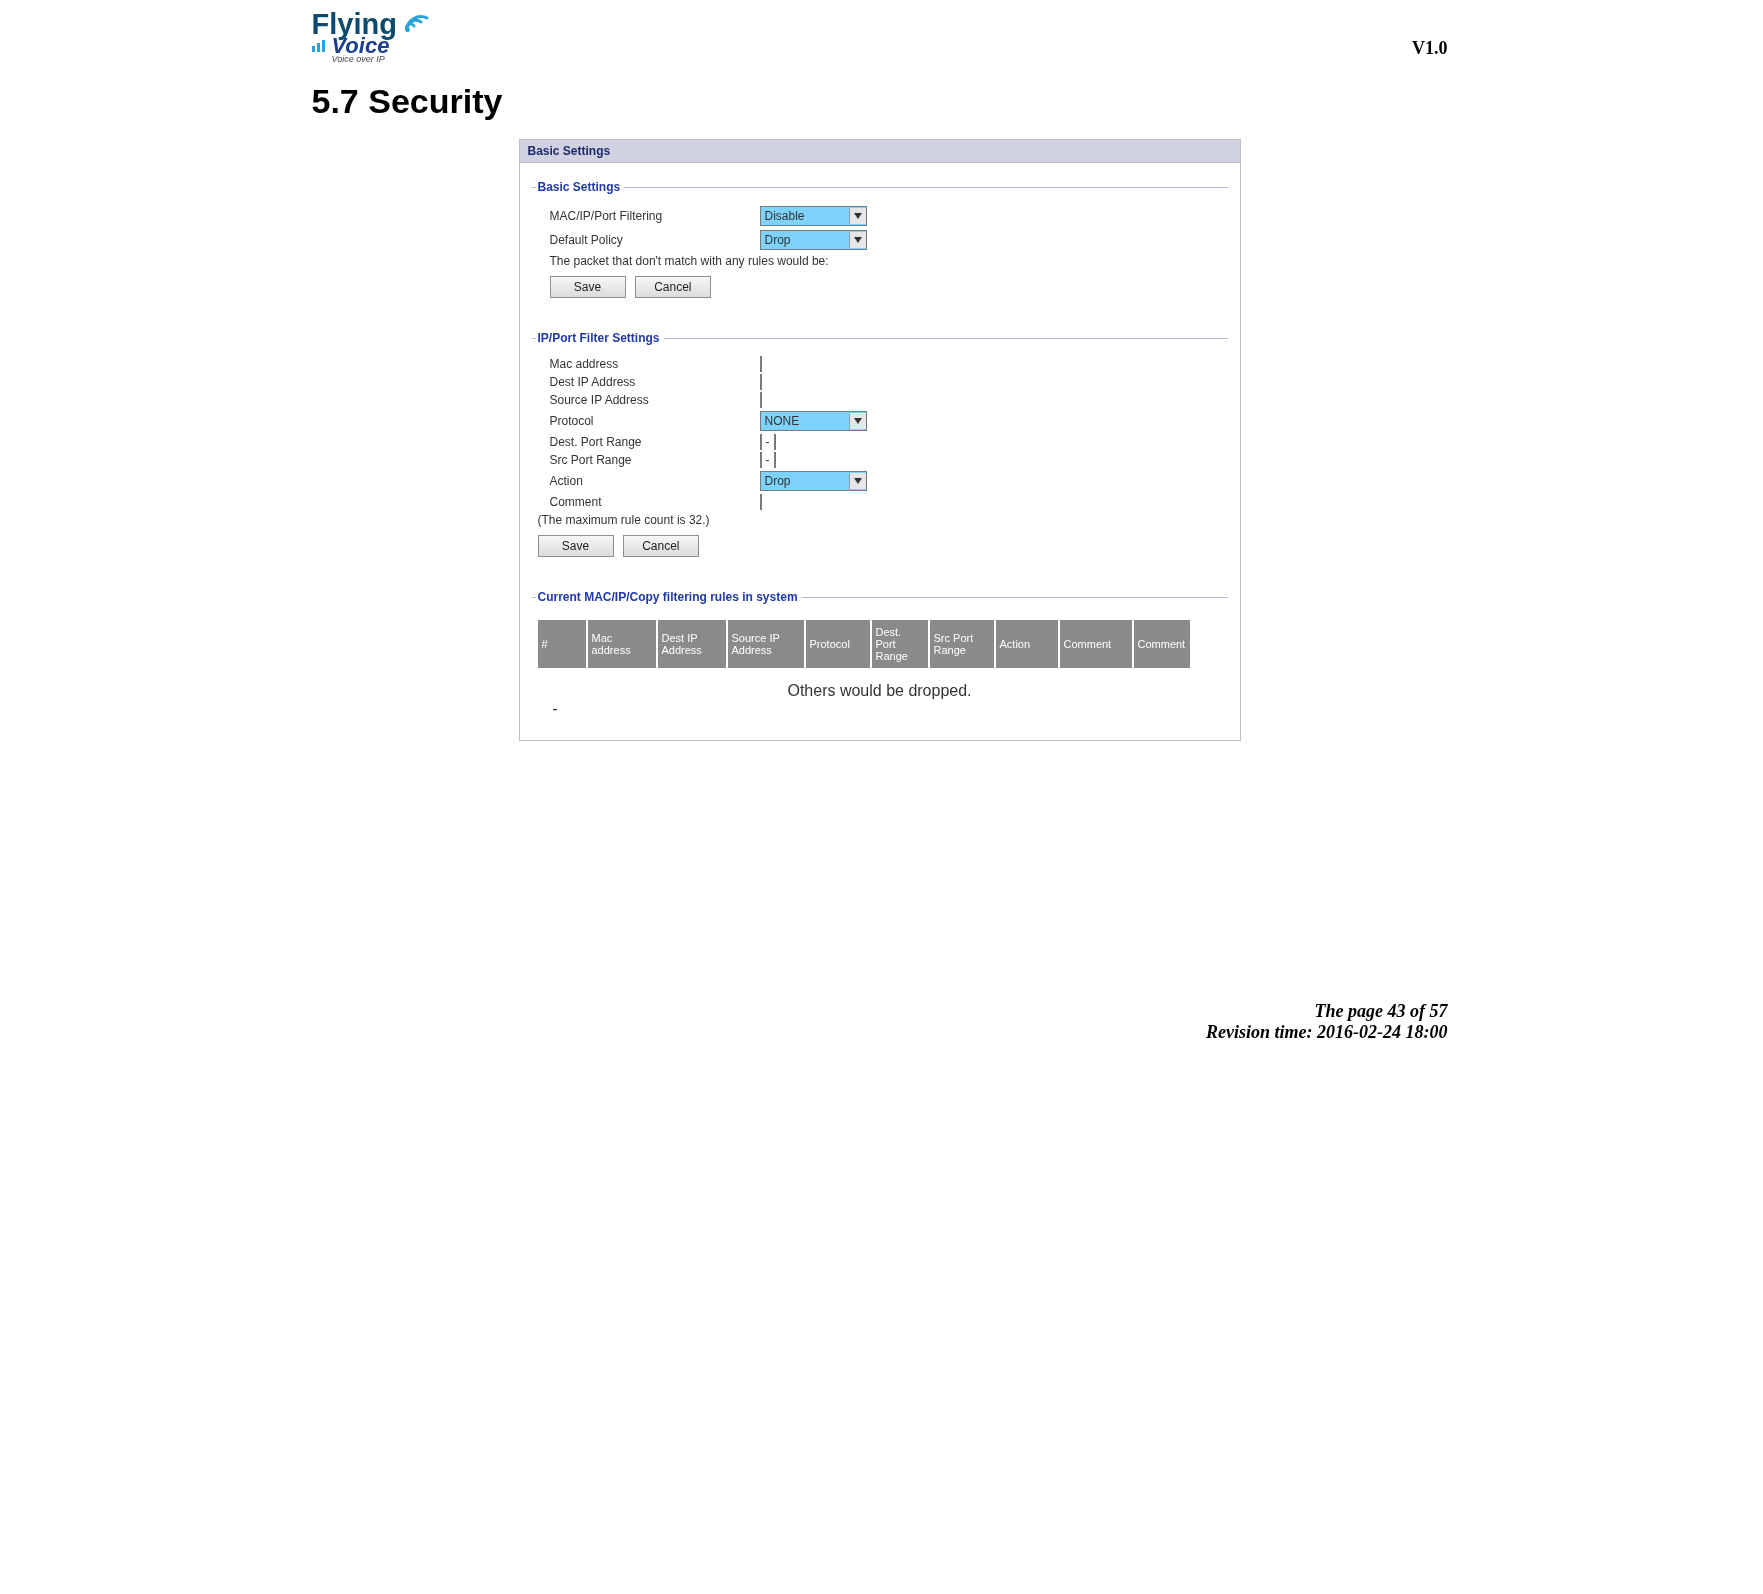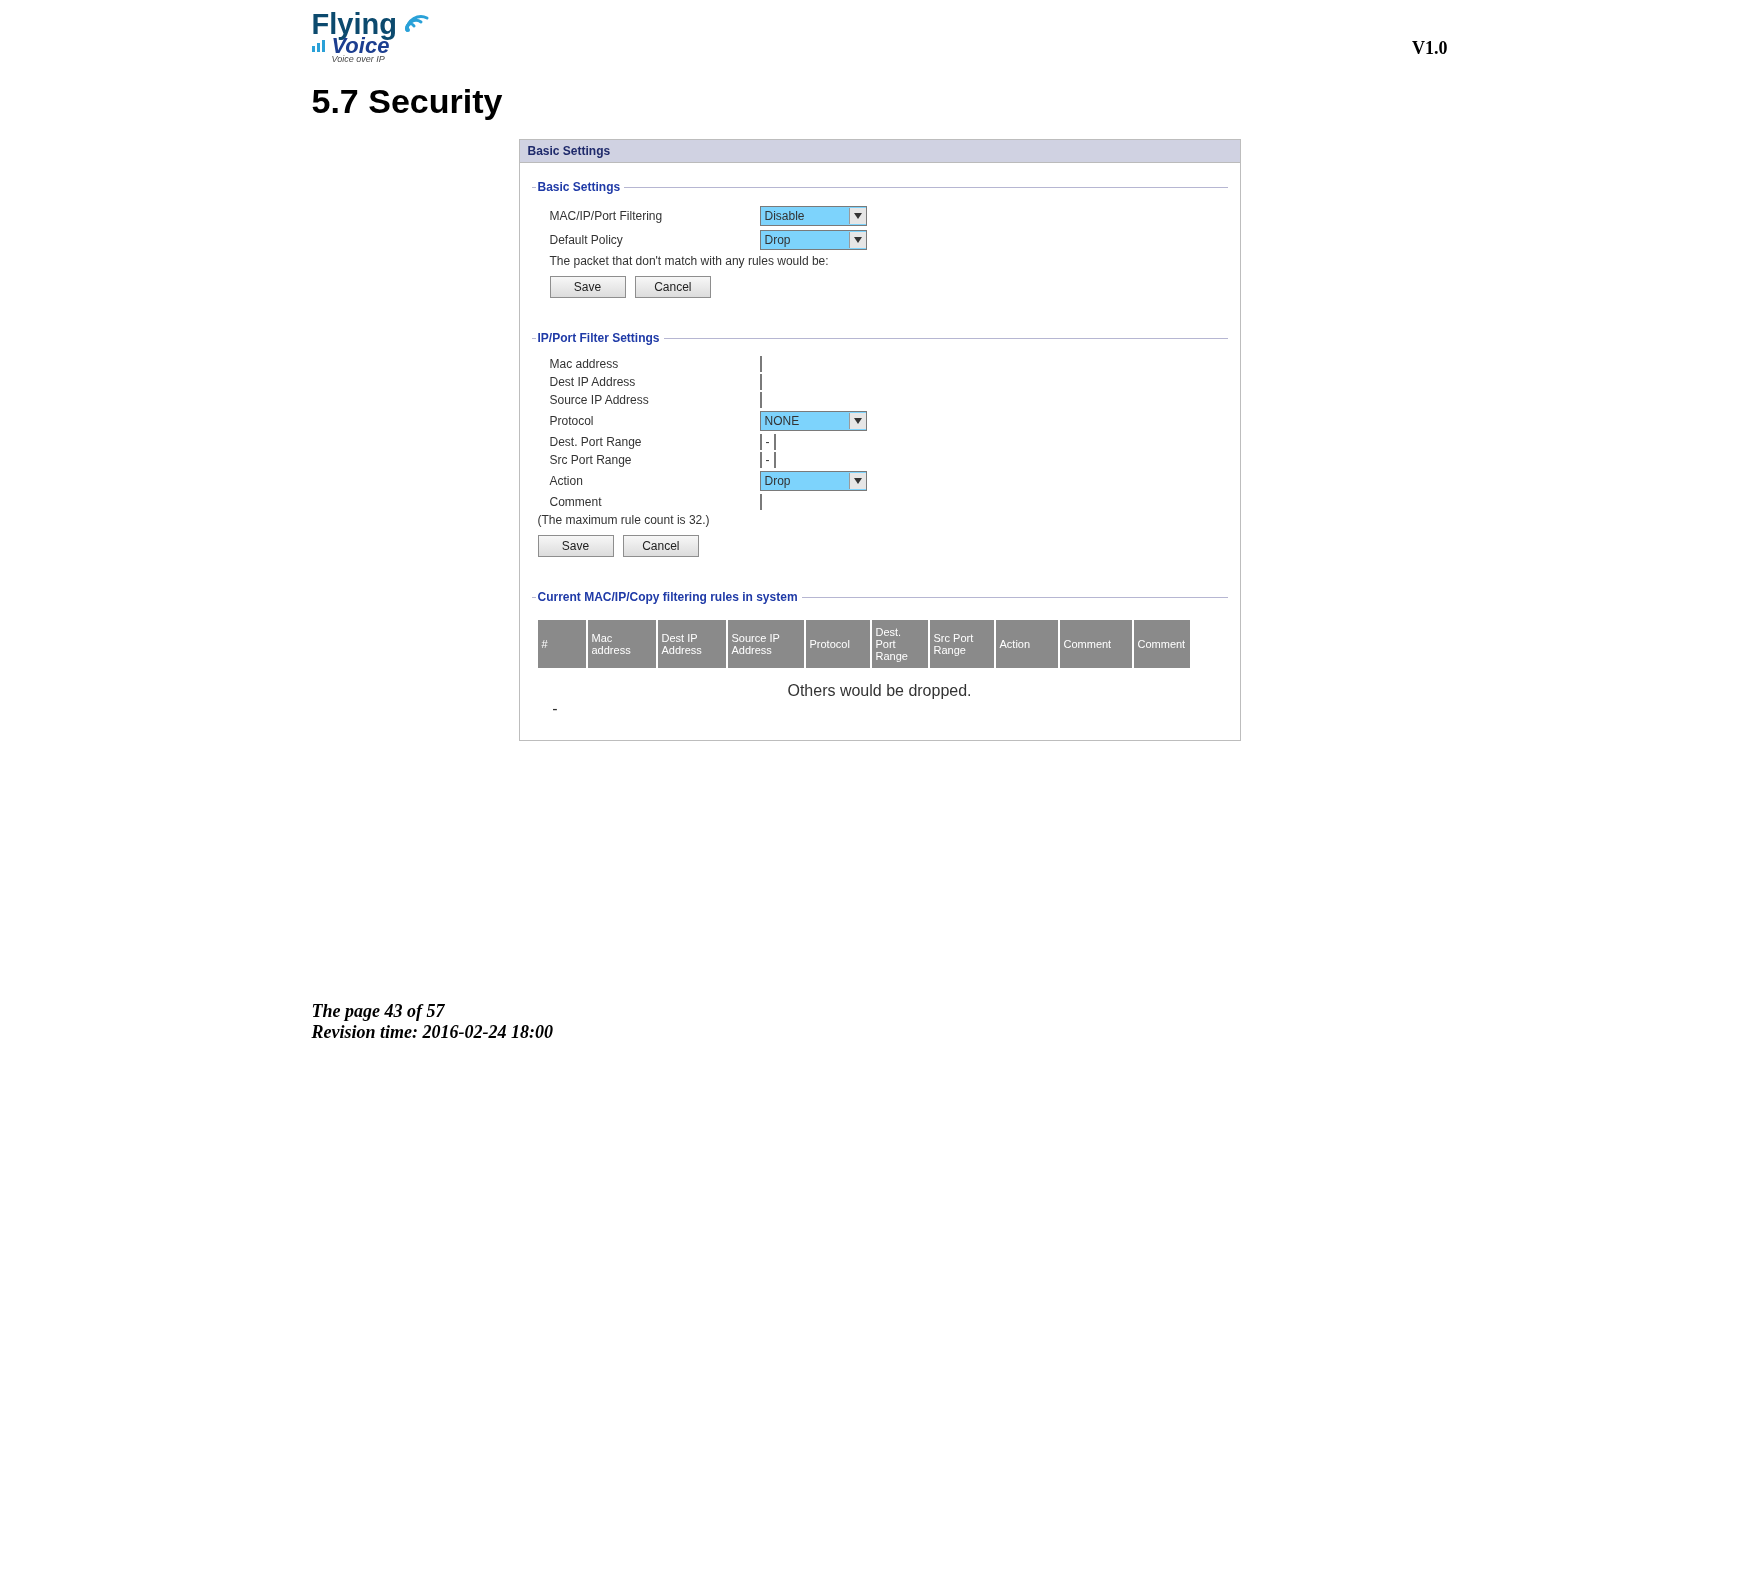--- a/index.html
+++ b/index.html
@@ -216,21 +216,21 @@
   .rules-footer-row .center-text {
     flex: 1;
     text-align: center;
   }
   .rules-footer-row .dash {
     width: 20px;
     text-align: right;
     padding-right: 6px;
   }
   .page-footer {
-    text-align: left;
+    text-align: right;
     font-family: "Times New Roman", Times, serif;
     font-style: italic;
     font-weight: 700;
     font-size: 18px;
     margin-top: 260px;
   }
 </style>
 </head>
 <body>
 

